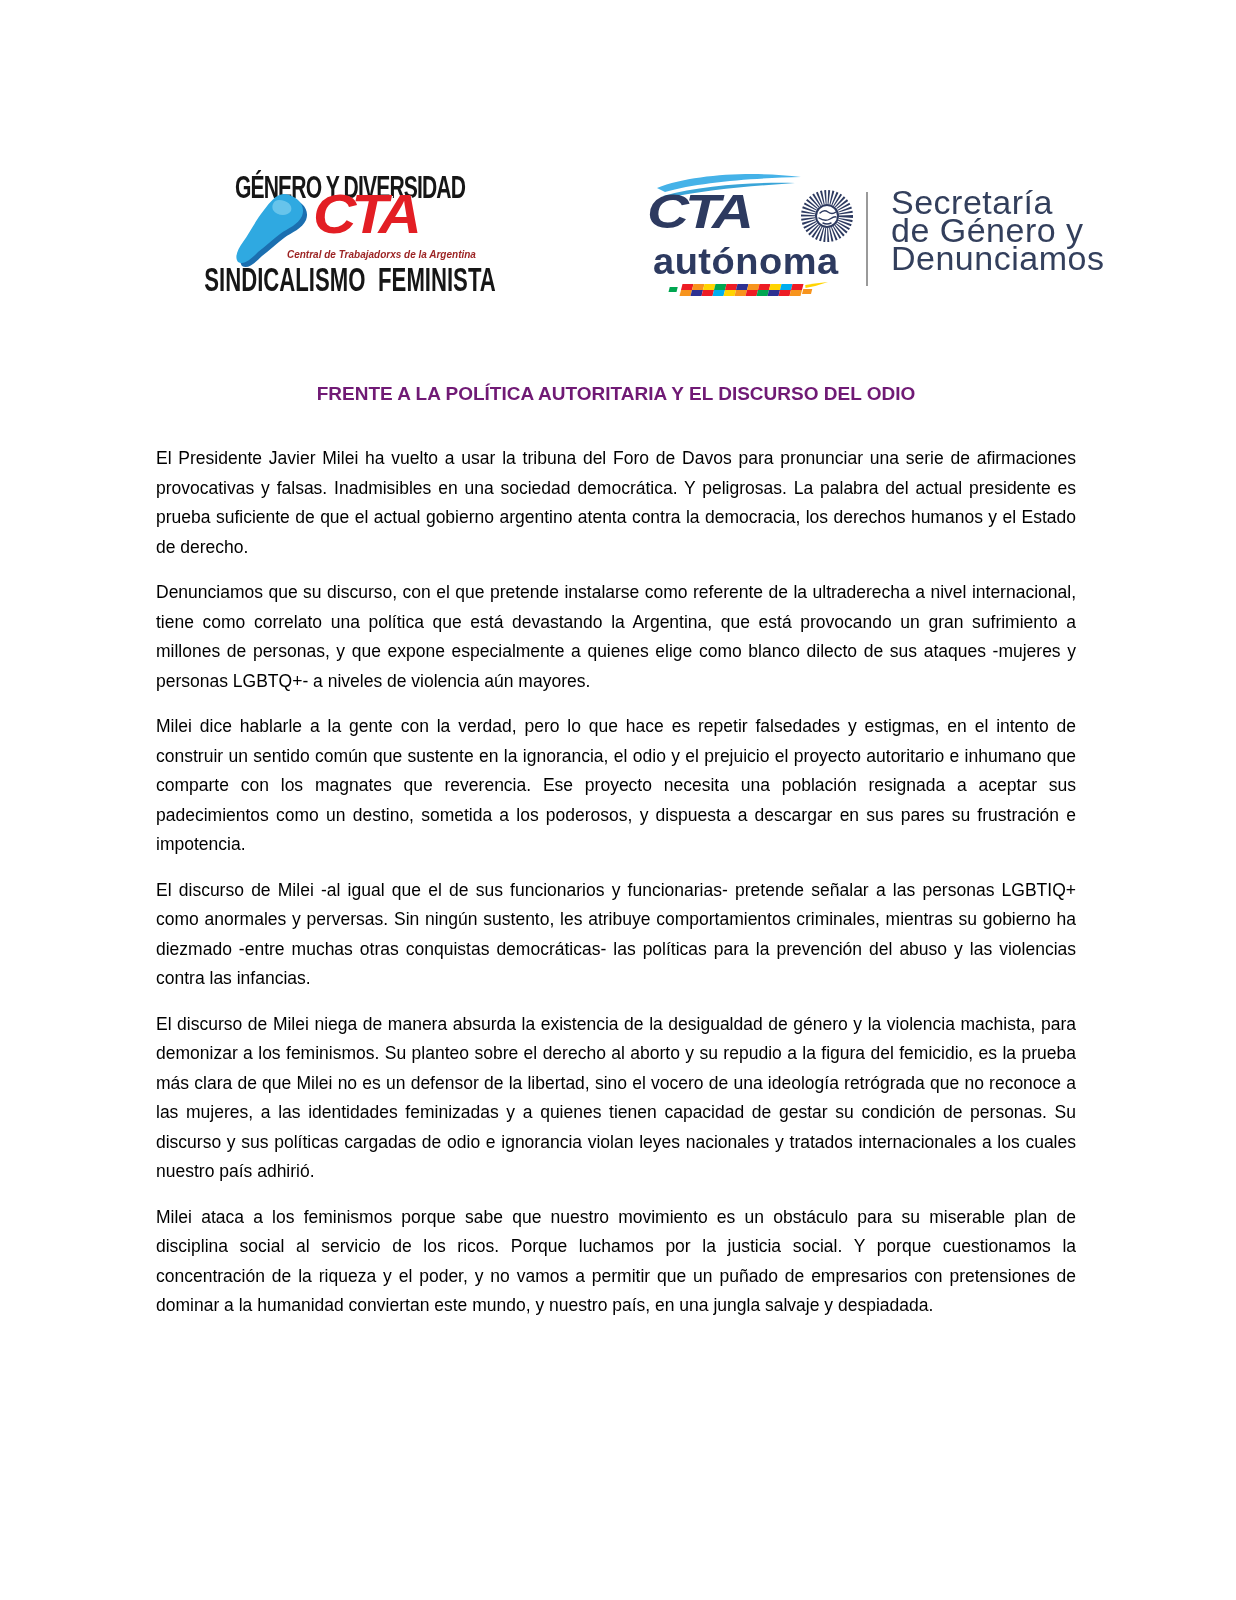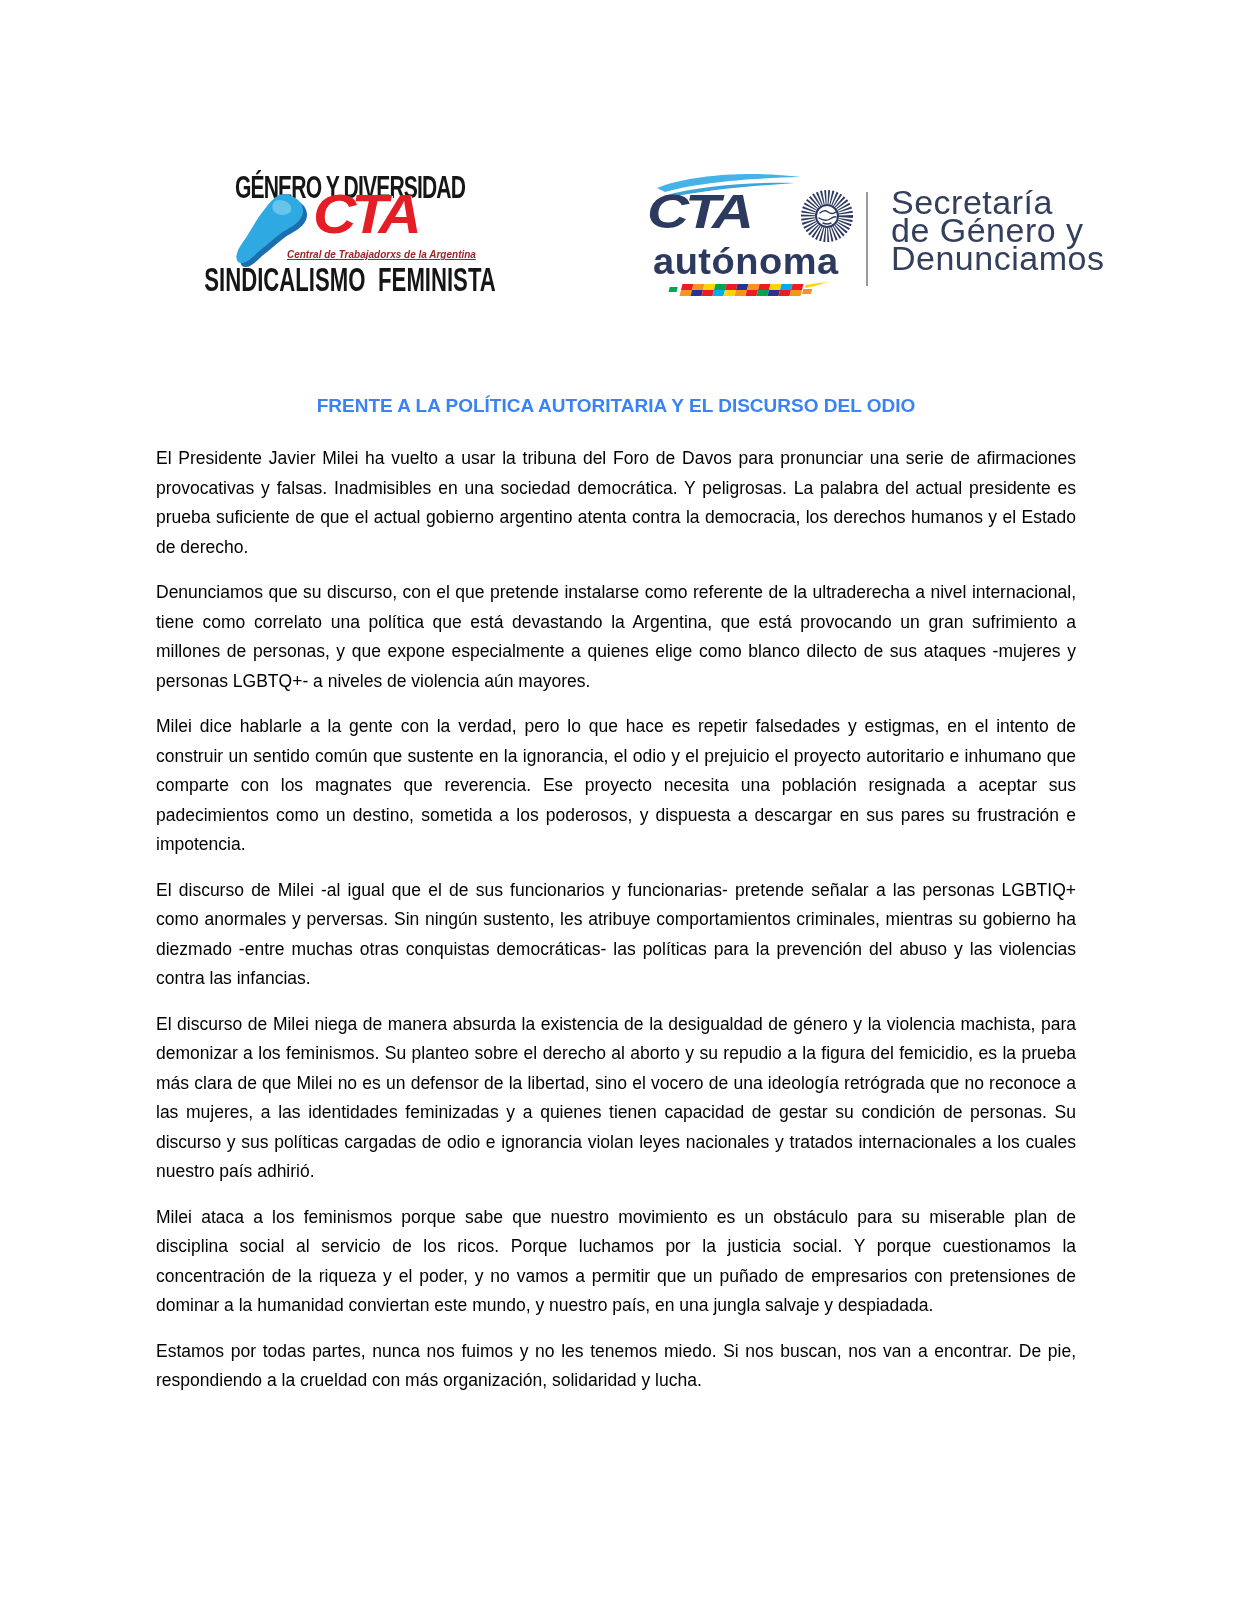--- a/index.html
+++ b/index.html
@@ -21,21 +21,20 @@
   .cta-red {
     position:absolute; left:94px; top:-14px;
     font-size:60px; font-weight:900; font-style:italic; color:#e31e24;
     letter-spacing:-5px; transform:scaleY(0.92); transform-origin:left top;
     text-shadow:1px 1px 0 #fff;
   }
   .caption-line {
     position:absolute; top:83px; left:62%; white-space:nowrap;
     font-size:10px; font-weight:700; font-style:italic; color:#9c2424;
     transform:translateX(-50%);
-    text-decoration:underline;
   }
   .sf-line {
     position:absolute; top:96px; left:50%; white-space:nowrap;
     font-size:27px; font-weight:900; color:#161616; letter-spacing:0px;
     transform:translateX(-50%) scale(0.82,1.22); transform-origin:center top;
     word-spacing:8px;
   }
 
   
   .logo-right { position:absolute; left:645px; top:166px; width:410px; height:132px; }
@@ -53,22 +52,22 @@
   }
   .band-svg { position:absolute; left:18px; top:116px; }
   .logo-divider { position:absolute; left:221px; top:26px; width:2px; height:94px; background:#9a9a9a; }
   .secretaria {
     position:absolute; left:246px; top:22px;
     font-size:34px; line-height:28px; color:#333f5c; letter-spacing:0.5px;
   }
 
   
   .doc-title {
-    position:absolute; top:382px; left:140px; width:952px;
-    text-align:center; font-size:19px; font-weight:700; color:#3b82f6;
+    position:absolute; top:370px; left:140px; width:952px;
+    text-align:center; font-size:19px; font-weight:700; color:#701a75;
   }
   .doc-body { position:absolute; top:428px; left:140px; width:952px; }
   .doc-body p {
     margin:16px; font-size:17.5px; line-height:29.5px;
     text-align:justify; text-justify:inter-word; color:#000;
   }
 </style>
 </head>
 <body>
 
@@ -139,16 +138,15 @@
 
   <h1 class="doc-title">FRENTE A LA POLÍTICA AUTORITARIA Y EL DISCURSO DEL ODIO</h1>
 
   <div class="doc-body">
     <p>El Presidente Javier Milei ha vuelto a usar la tribuna del Foro de Davos para pronunciar una serie de afirmaciones provocativas y falsas. Inadmisibles en una sociedad democrática. Y peligrosas. La palabra del actual presidente es prueba suficiente de que el actual gobierno argentino atenta contra la democracia, los derechos humanos y el Estado de derecho.</p>
     <p>Denunciamos que su discurso, con el que pretende instalarse como referente de la ultraderecha a nivel internacional, tiene como correlato una política que está devastando la Argentina, que está provocando un gran sufrimiento a millones de personas, y que expone especialmente a quienes elige como blanco dilecto de sus ataques -mujeres y personas LGBTQ+- a niveles de violencia aún mayores.</p>
     <p>Milei dice hablarle a la gente con la verdad, pero lo que hace es repetir falsedades y estigmas, en el intento de construir un sentido común que sustente en la ignorancia, el odio y el prejuicio el proyecto autoritario e inhumano que comparte con los magnates que reverencia. Ese proyecto necesita una población resignada a aceptar sus padecimientos como un destino, sometida a los poderosos, y dispuesta a descargar en sus pares su frustración e impotencia.</p>
     <p>El discurso de Milei -al igual que el de sus funcionarios y funcionarias- pretende señalar a las personas LGBTIQ+ como anormales y perversas. Sin ningún sustento, les atribuye comportamientos criminales, mientras su gobierno ha diezmado -entre muchas otras conquistas democráticas- las políticas para la prevención del abuso y las violencias contra las infancias.</p>
     <p>El discurso de Milei niega de manera absurda la existencia de la desigualdad de género y la violencia machista, para demonizar a los feminismos. Su planteo sobre el derecho al aborto y su repudio a la figura del femicidio, es la prueba más clara de que Milei no es un defensor de la libertad, sino el vocero de una ideología retrógrada que no reconoce a las mujeres, a las identidades feminizadas y a quienes tienen capacidad de gestar su condición de personas. Su discurso y sus políticas cargadas de odio e ignorancia violan leyes nacionales y tratados internacionales a los cuales nuestro país adhirió.</p>
     <p>Milei ataca a los feminismos porque sabe que nuestro movimiento es un obstáculo para su miserable plan de disciplina social al servicio de los ricos. Porque luchamos por la justicia social. Y porque cuestionamos la concentración de la riqueza y el poder, y no vamos a permitir que un puñado de empresarios con pretensiones de dominar a la humanidad conviertan este mundo, y nuestro país, en una jungla salvaje y despiadada.</p>
-    <p>Estamos por todas partes, nunca nos fuimos y no les tenemos miedo. Si nos buscan, nos van a encontrar. De pie, respondiendo a la crueldad con más organización, solidaridad y lucha.</p>
   </div>
 
 </div>
 
 </body></html>

